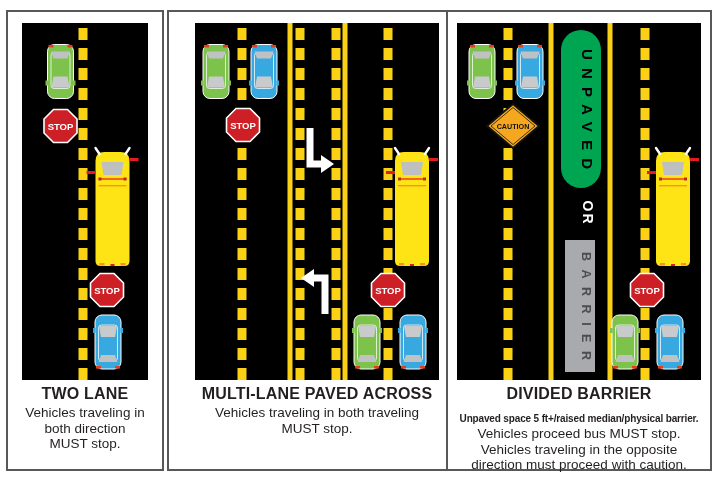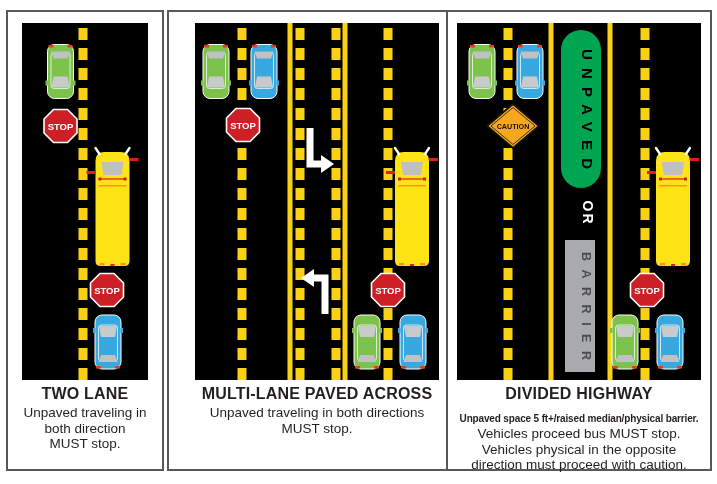--- a/index.html
+++ b/index.html
@@ -110,21 +110,21 @@
     <svg class="road" width="126" height="357" viewBox="0 0 126 357">
       <line class="dash" x1="61" y1="0" x2="61" y2="357"></line>
       <use href="#car" class="car-green" transform="translate(38.5,48.5) rotate(180)"></use>
       <use href="#stopsign" transform="translate(38.5,103)"></use>
       <use href="#bus" transform="translate(90.5,186)"></use>
       <use href="#stopsign" transform="translate(85,267)"></use>
       <use href="#car" class="car-blue" transform="translate(86,319)"></use>
     </svg>
     <div class="title">TWO LANE</div>
     <div class="cap">
-      <div>Unpaved traveling in</div>
+      <div>Vehicles traveling in</div>
       <div>both direction</div>
       <div>MUST stop.</div>
     </div>
   </div>
 
   <div class="panel panel-2">
     <svg class="road" width="244" height="357" viewBox="0 0 244 357">
       <line class="dash" x1="47" y1="0" x2="47" y2="357"></line>
       <line class="solid" x1="95" y1="0" x2="95" y2="357"></line>
       <line class="dash" x1="105" y1="0" x2="105" y2="357"></line>
@@ -136,21 +136,21 @@
       <use href="#stopsign" transform="translate(48,102)"></use>
       <use href="#elbow-arrow" transform="translate(115,105)"></use>
       <use href="#elbow-arrow" transform="translate(130,291) rotate(180)"></use>
       <use href="#bus" transform="translate(217,186)"></use>
       <use href="#stopsign" transform="translate(193,267)"></use>
       <use href="#car" class="car-green" transform="translate(172,319)"></use>
       <use href="#car" class="car-blue" transform="translate(218,319)"></use>
     </svg>
     <div class="title">MULTI-LANE PAVED ACROSS</div>
     <div class="cap">
-      <div>Unpaved traveling in both directions</div>
+      <div>Vehicles traveling in both traveling</div>
       <div>MUST stop.</div>
     </div>
   </div>
 
   <div class="panel panel-3">
     <svg class="road" width="244" height="357" viewBox="0 0 244 357">
       <line class="dash" x1="51" y1="0" x2="51" y2="357"></line>
       <line class="solid" x1="94" y1="0" x2="94" y2="357"></line>
       <line class="solid" x1="153" y1="0" x2="153" y2="357"></line>
       <line class="dash" x1="188" y1="0" x2="188" y2="357"></line>
@@ -162,22 +162,22 @@
       <text class="barrier-text" transform="translate(125,283) rotate(90)" text-anchor="middle" textLength="108" lengthAdjust="spacing">BARRIER</text>
 
       <use href="#car" class="car-green" transform="translate(25,48.5) rotate(180)"></use>
       <use href="#car" class="car-blue" transform="translate(73,48.5) rotate(180)"></use>
       <use href="#cautionsign" transform="translate(56,103)"></use>
       <use href="#bus" transform="translate(216,186)"></use>
       <use href="#stopsign" transform="translate(190,267)"></use>
       <use href="#car" class="car-green" transform="translate(168,319)"></use>
       <use href="#car" class="car-blue" transform="translate(213,319)"></use>
     </svg>
-    <div class="title">DIVIDED HIGHWAY</div>
+    <div class="title">DIVIDED BARRIER</div>
     <div class="subtitle">Unpaved space 5 ft+/raised median/physical barrier.</div>
     <div class="cap">
       <div>Vehicles proceed bus MUST stop.</div>
-      <div>Vehicles physical in the opposite</div>
+      <div>Vehicles traveling in the opposite</div>
       <div>direction must proceed with caution.</div>
     </div>
   </div>
 
 </div>
 
 </body></html>

